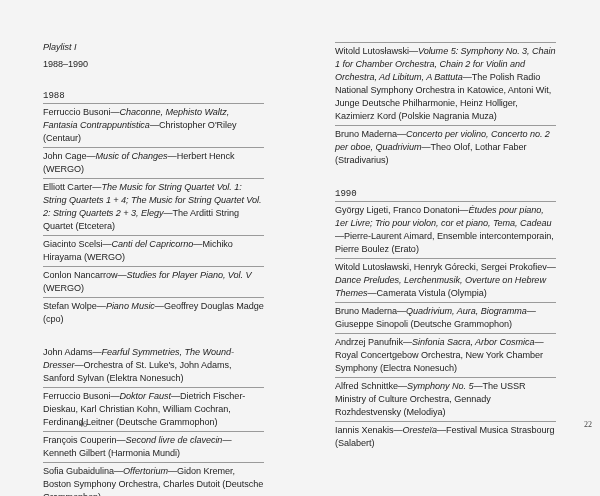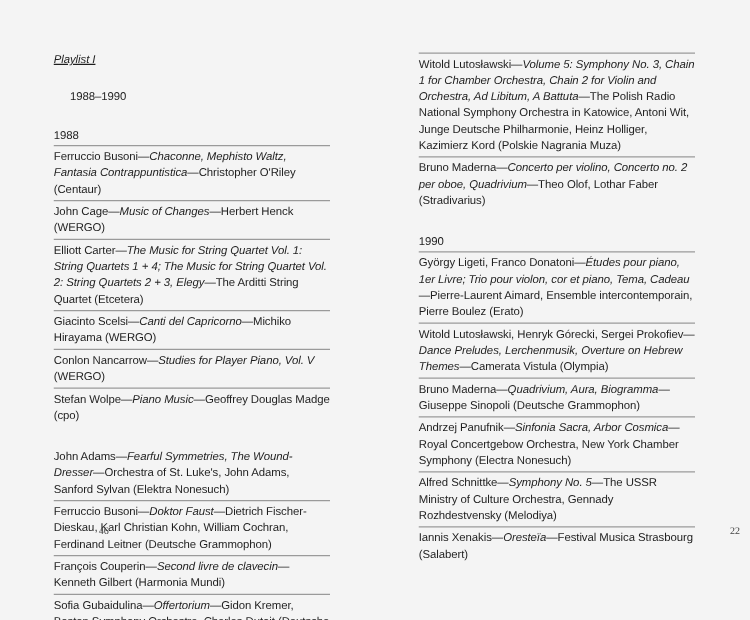--- a/index.html
+++ b/index.html
@@ -9,23 +9,23 @@
       font-family: "Liberation Sans", sans-serif;
       color: #1e1e1e;
       position: relative;
     }
     .page { position: absolute; top: 0; height: 496px; }
     .page-left { left: 0; width: 300px; }
     .page-right { left: 300px; width: 300px; }
     .col { position: absolute; width: 221px; font-size: 9.1px; line-height: 13px; letter-spacing: -0.05px; }
     .page-left .col { left: 43px; top: 41px; }
     .page-right .col { left: 35px; top: 10px; }
-    .title { font-style: italic; margin: 0; height: 17px; text-decoration: underline; }
-    .subtitle { margin: 13px; height: 13px; }
-    .year { margin-top: 18px; padding-bottom: 1px; border-bottom: 1px solid #9a9a9a; height: 13px; }
+    .title { font-style: italic; margin: 0; height: 17px; }
+    .subtitle { margin: 0; height: 13px; }
+    .year { margin-top: 18px; padding-bottom: 1px; border-bottom: 1px solid #9a9a9a; height: 13px; font-family: Liberation Mono, monospace; }
     .entry { padding: 2px 0 2px 0; border-bottom: 1px solid #9a9a9a; }
     .entry:last-child { border-bottom: none; }
     .section { margin-bottom: 0; }
     .section-first-right { border-top: 1px solid #9a9a9a; padding-top: 0; }
     .it { font-style: italic; }
     .folio { position: absolute; font-family: "Liberation Serif", serif; font-size: 8px; color: #444; top: 420px; padding-left: 36px; }
     .page-left .folio { left: 43px; }
     .page-right .folio { left: 248px; }
     .gap-1989 { margin-top: 16px; }
     .gap-1990 { margin-top: 18px; }

